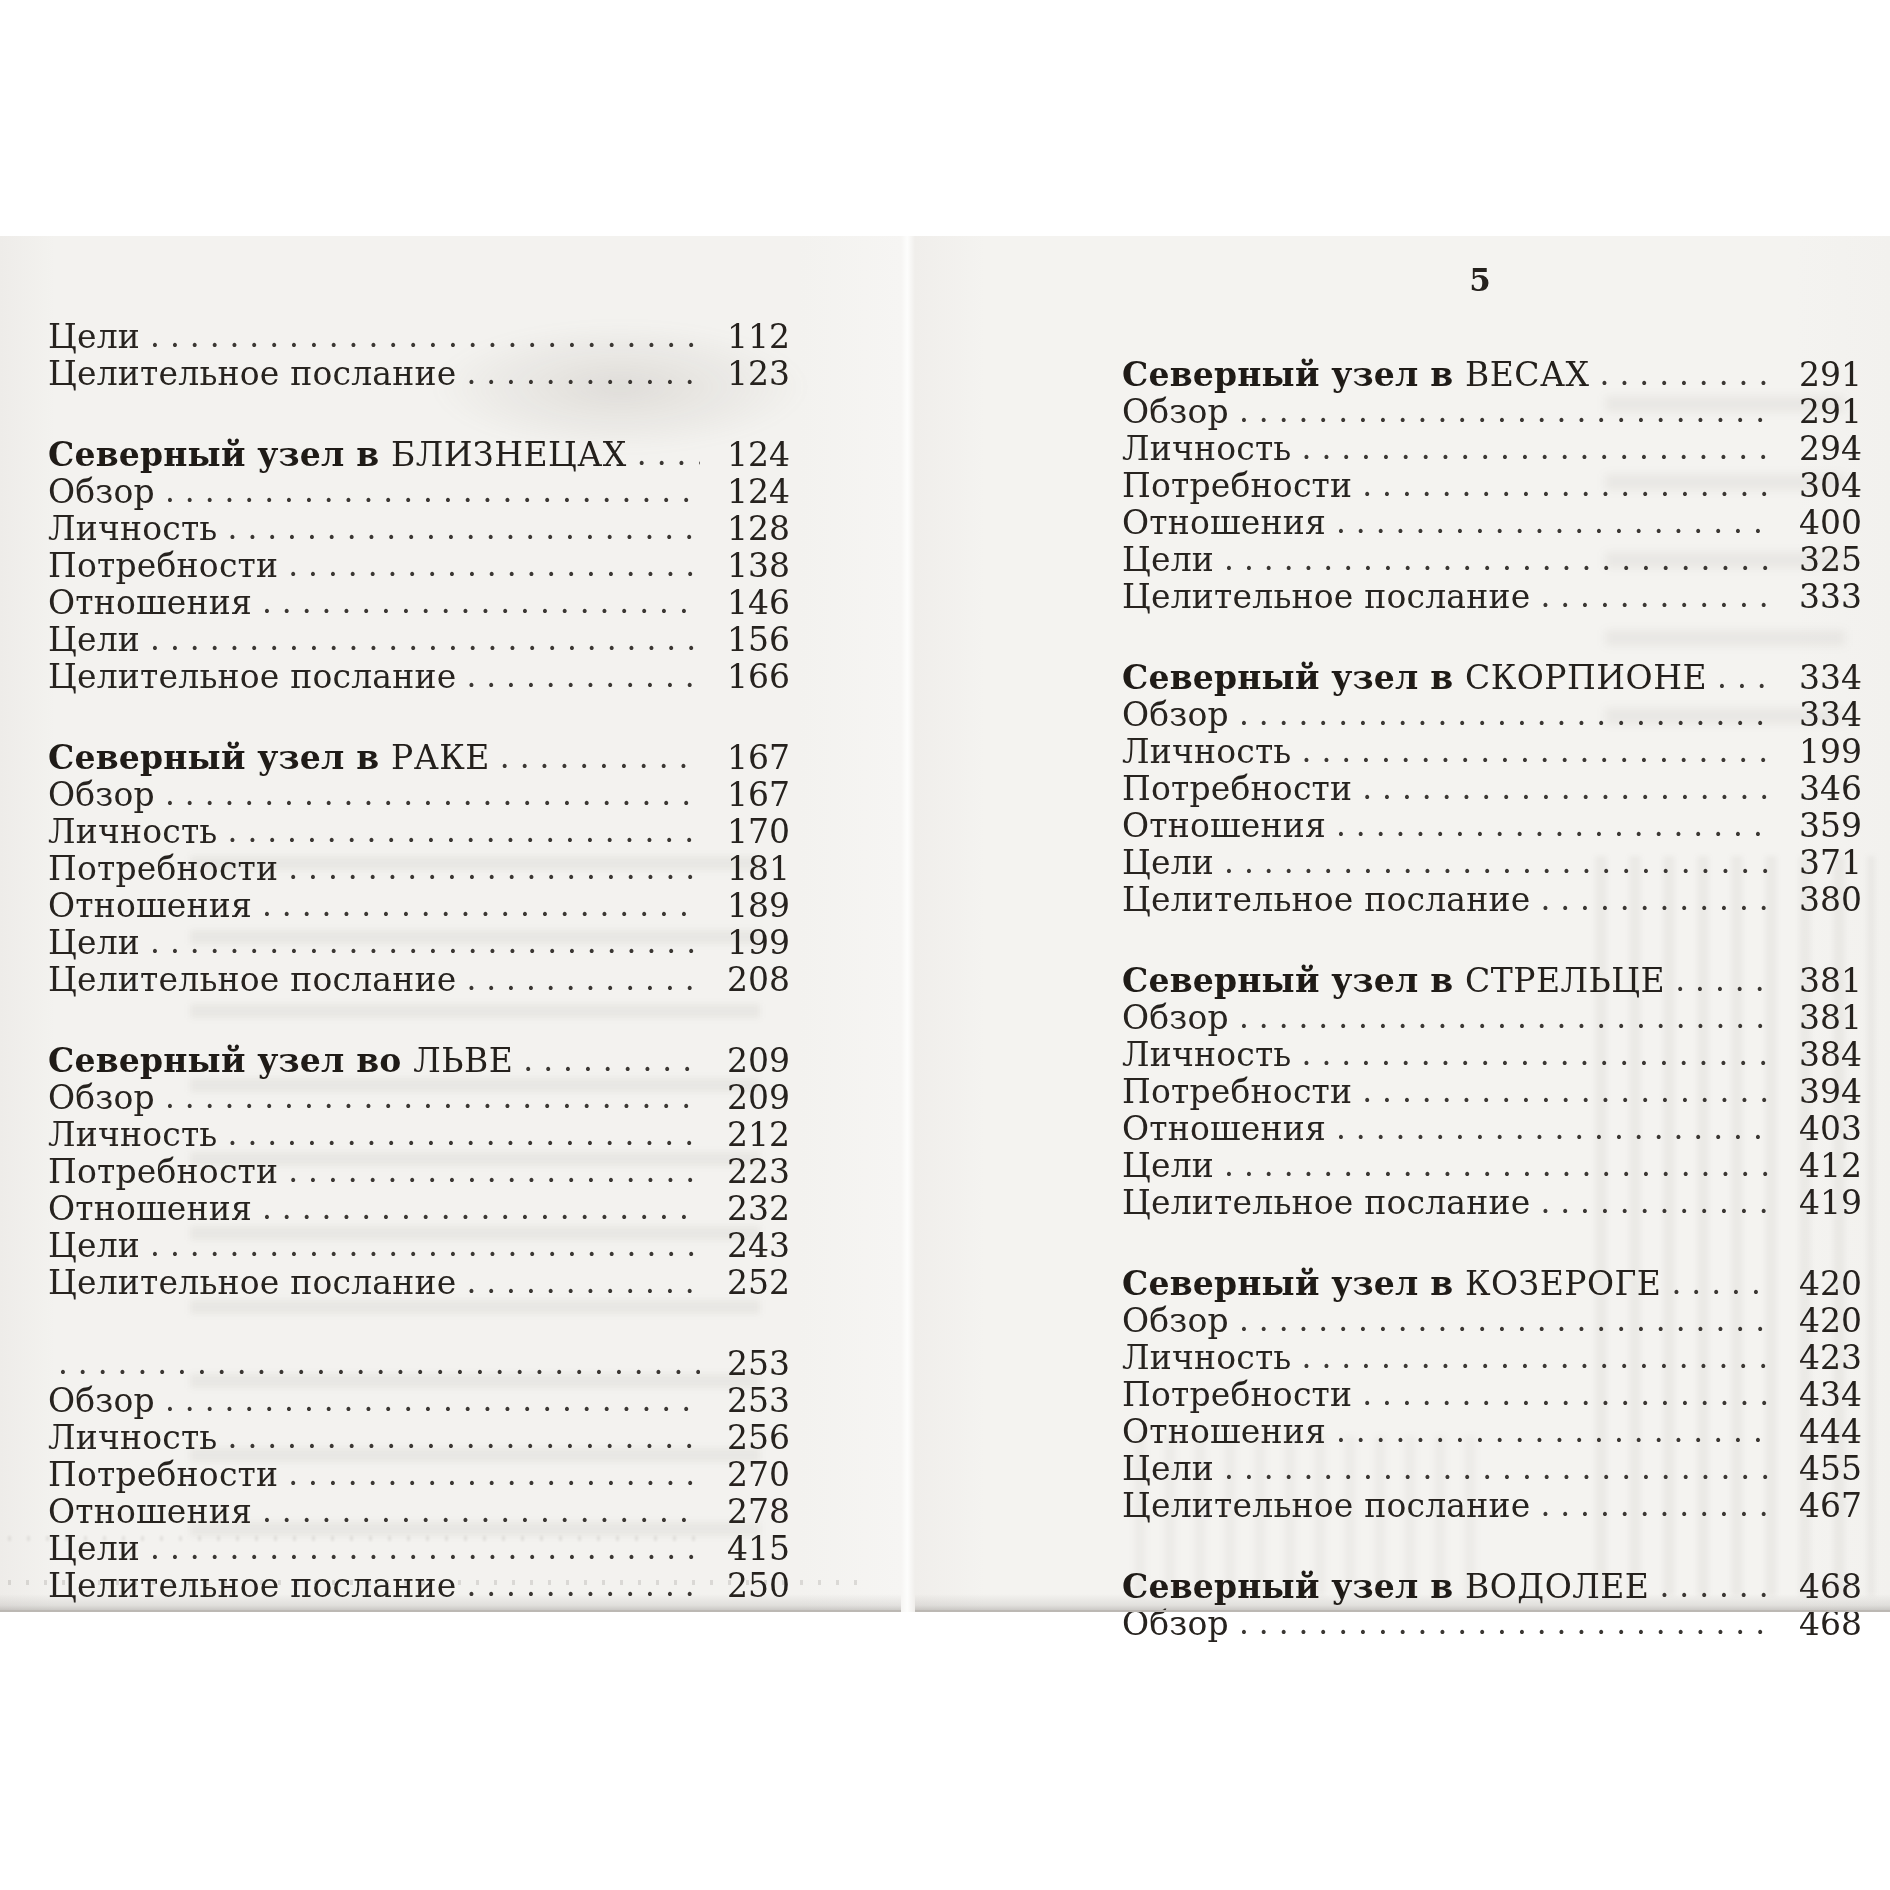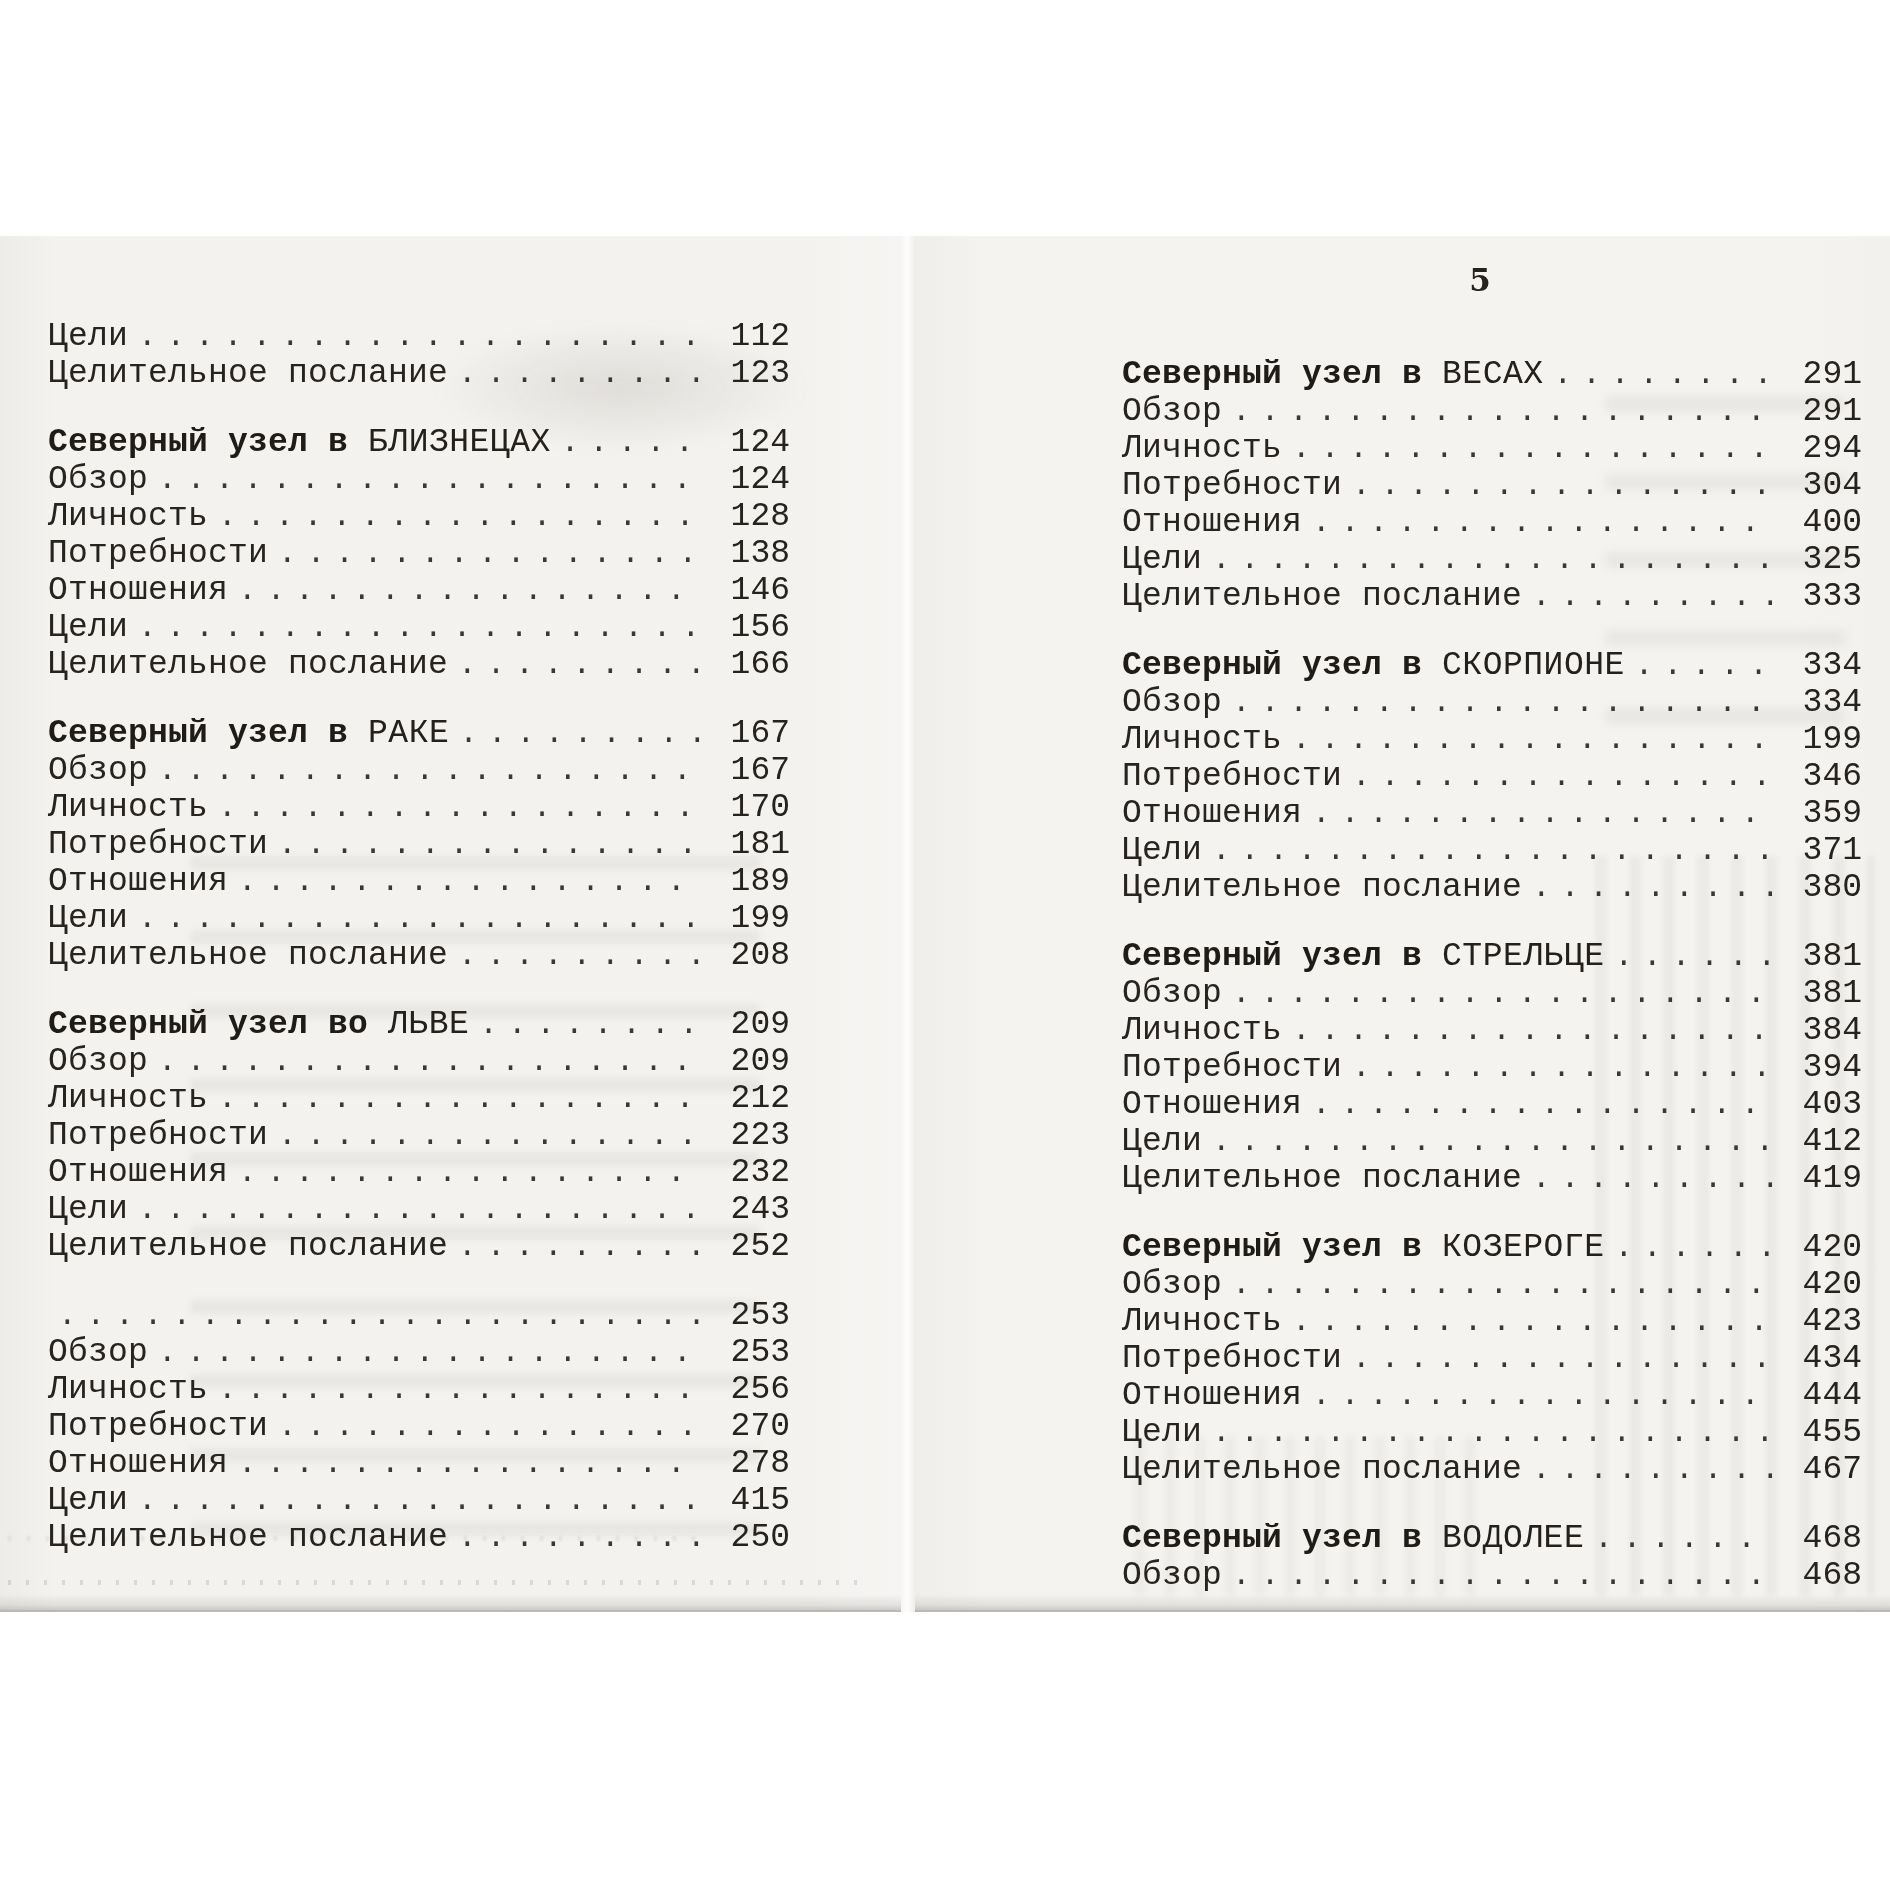--- a/index.html
+++ b/index.html
@@ -34,25 +34,25 @@
   }
   .content{
     position:absolute;
   }
   .content-left{left:48px;top:82px;width:742px;}
   .content-right{left:207px;top:120px;width:740px;}
   .folio{
     position:absolute;left:195px;top:26px;width:740px;
     text-align:center;font-size:31px;font-weight:700;color:#26221e;
   }
-  .toc-block{margin-top:32px;}
+  .toc-block{margin-top:44px;}
   .toc-block:first-child{margin-top:0;}
   .row{
     display:flex;align-items:flex-end;height:37px;
-    font-size:33px;line-height:37px;white-space:nowrap;font-family:Liberation Mono, monospace;
+    font-size:33px;line-height:37px;white-space:nowrap;
   }
   .label{flex:0 0 auto;letter-spacing:0.2px;}
   .heading-row .h-prefix{font-weight:700;color:#1f1b17;}
   .heading-row .h-sign{font-weight:400;color:#24201c;letter-spacing:0.5px;}
   .dots{
     flex:1 1 auto;min-width:0;overflow:hidden;
     margin:0 12px 0 10px;
     letter-spacing:10px;color:#3b3733;font-size:31px;
   }
   .num{flex:0 0 auto;min-width:78px;text-align:right;color:#26221e;}

